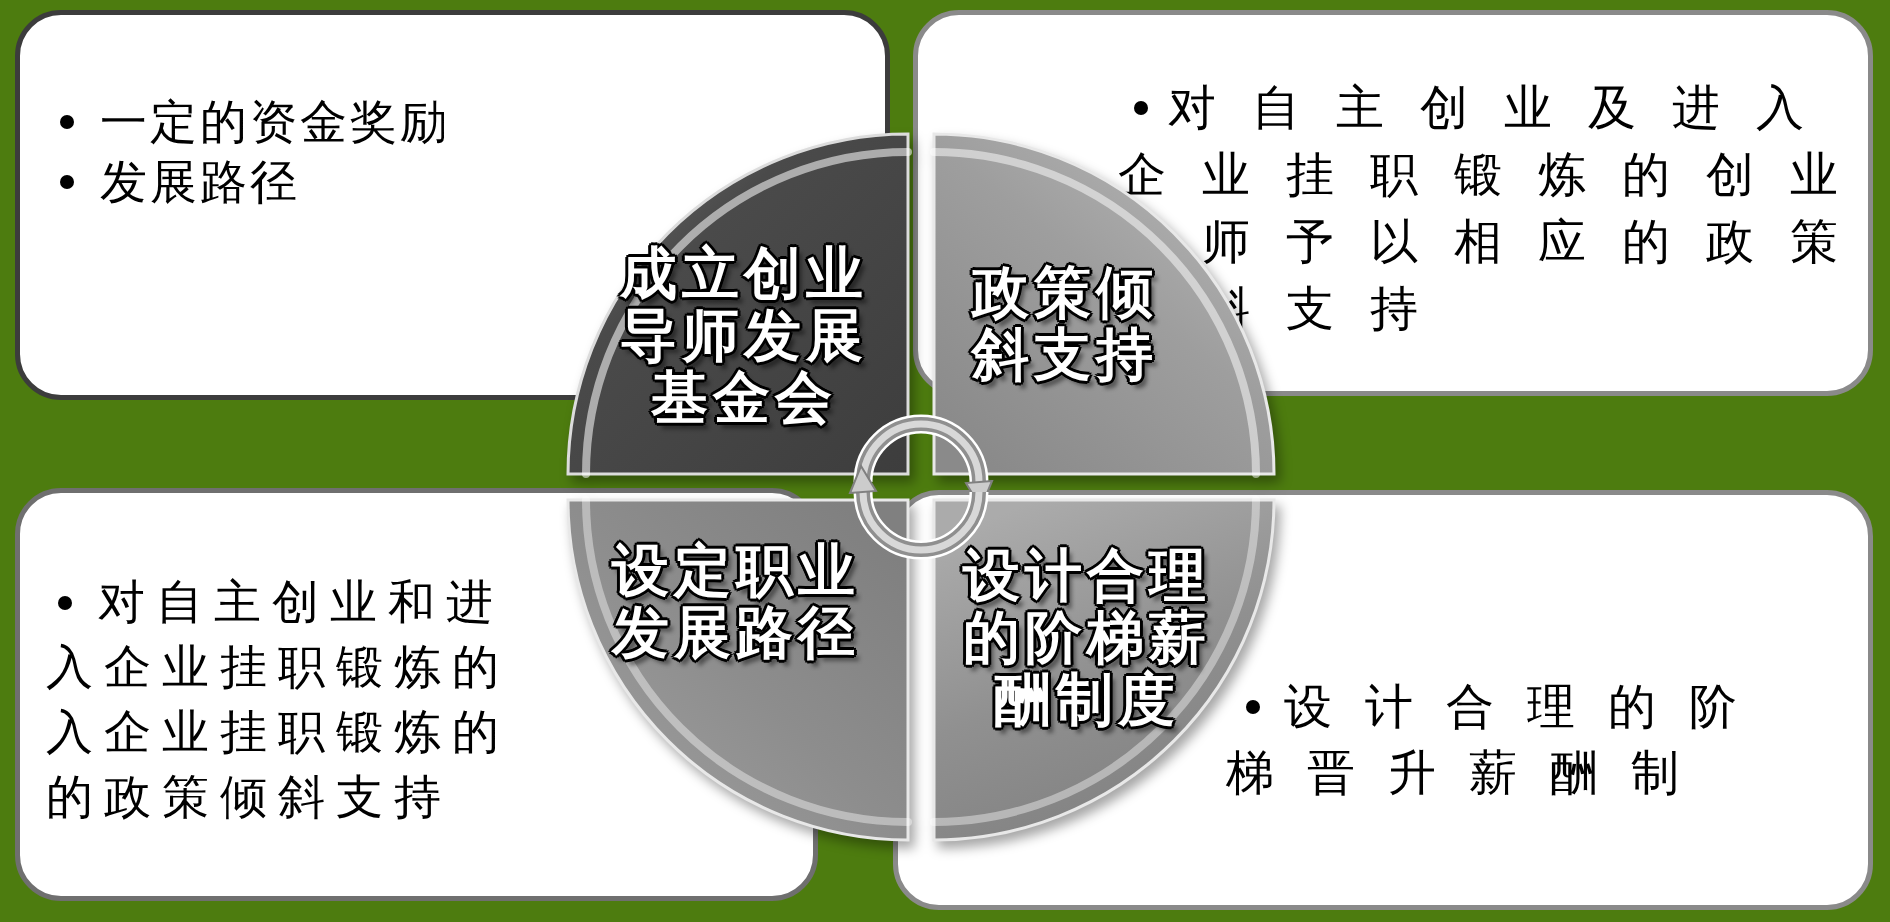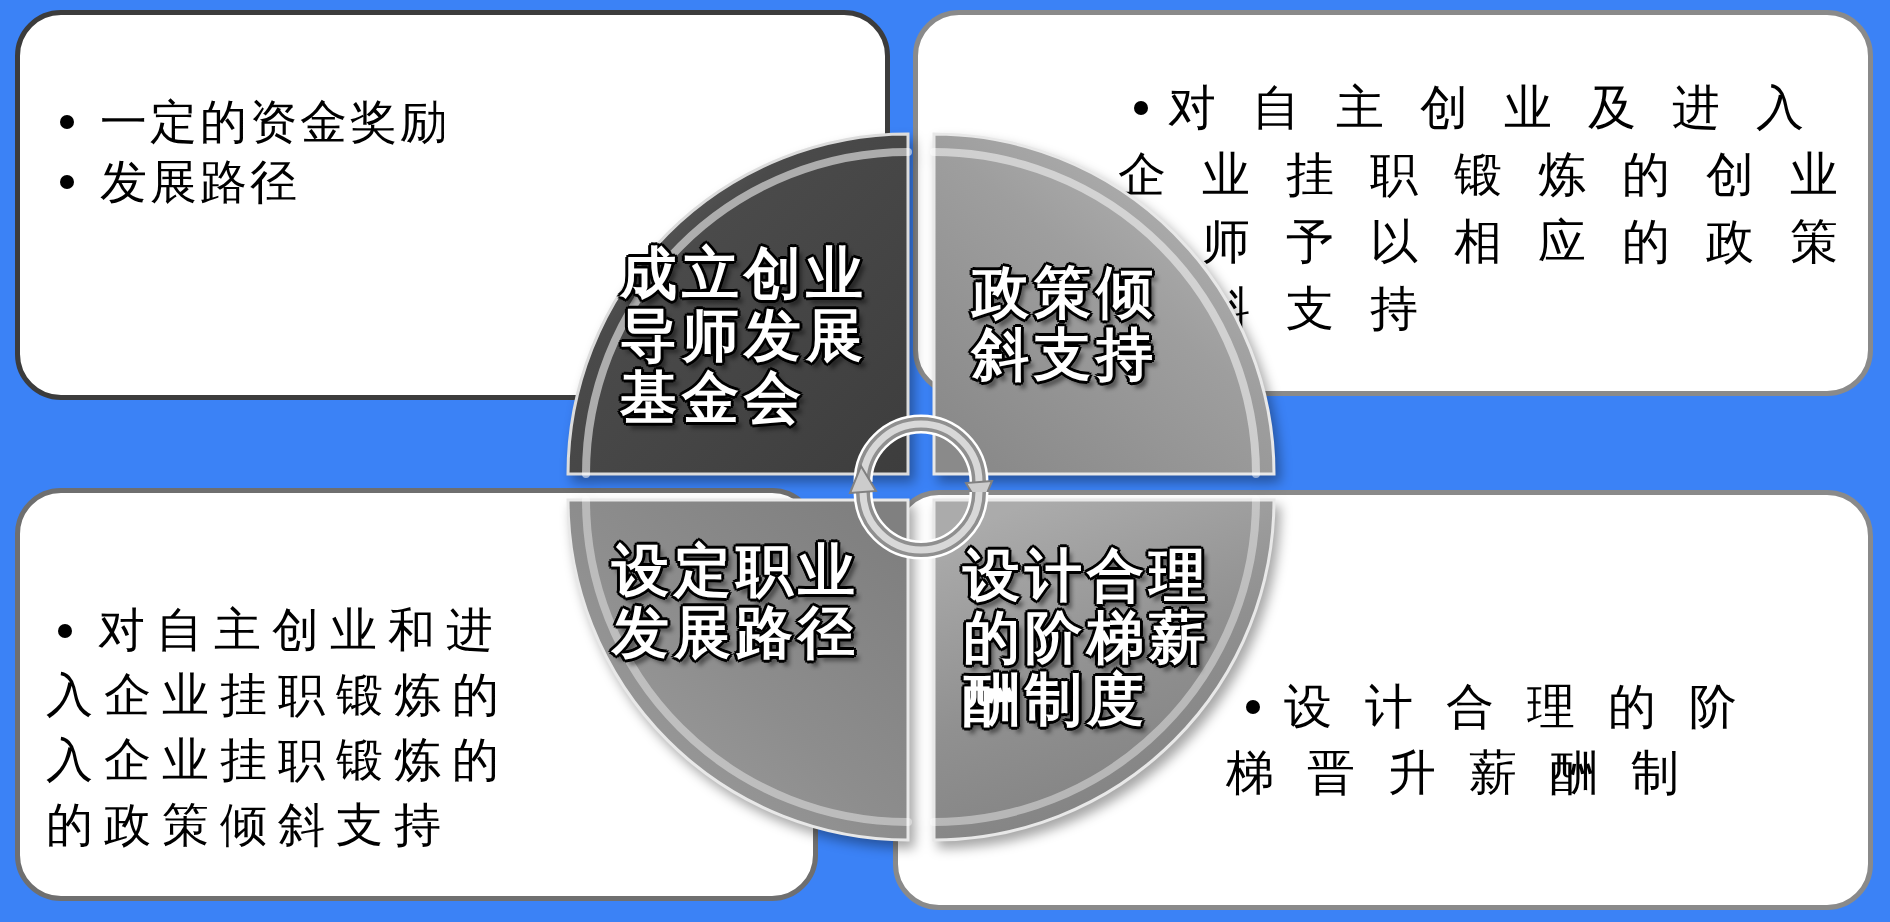--- a/index.html
+++ b/index.html
@@ -1,19 +1,19 @@
 <!DOCTYPE html>
 <html><head>
 <meta charset="utf-8">
 <style>
   html,body{margin:0;padding:0;background:#fff;}
   #page{
     position:relative;
     width:1890px;height:922px;
-    background:#3b82f6;
+    background:#4d7c0f;
     overflow:hidden;
     font-family:"Liberation Serif","DejaVu Serif",serif;
   }
   
   .callout-box{
     position:absolute;
     background:#ffffff;
     border-radius:46px;
     border:5px solid #888;
     box-sizing:border-box;
@@ -29,21 +29,21 @@
   .callout-text .bullet-line{display:flex;align-items:center;}
   .dot{
     width:14px;height:14px;border-radius:50%;
     background:#000;flex:0 0 auto;
   }
   #text-tl{left:60px;top:92px;font-size:47px;line-height:60px;letter-spacing:3px;}
   #text-tl .dot{margin-right:26px;}
   #text-tr{left:1118px;top:74px;font-size:48px;line-height:67px;letter-spacing:36px;}
   #text-tr .bullet-line{margin-left:16px;align-items:center;}
   #text-tr .dot{margin-right:20px;}
-  #text-bl{left:46px;top:570px;font-size:47px;line-height:65px;letter-spacing:11px;margin-top:28px;}
+  #text-bl{left:46px;top:570px;font-size:47px;line-height:65px;letter-spacing:11px;}
   #text-bl .bullet-line{margin-left:12px;}
   #text-bl .dot{margin-right:26px;}
   #text-br{left:1226px;top:674px;font-size:48px;line-height:66px;letter-spacing:33px;}
   #text-br .bullet-line{margin-left:20px;}
   #text-br .dot{margin-right:24px;}
 
   
   #wheel-svg{position:absolute;left:541px;top:107px;}
   .wedge-group{filter:drop-shadow(5px 7px 6px rgba(0,0,0,0.35));}
 
@@ -54,20 +54,21 @@
     font-size:57px;
     line-height:62px;
     letter-spacing:5px;
     white-space:nowrap;
     text-shadow:
       -2px -2px 0 #000, 2px -2px 0 #000,
       -2px  2px 0 #000, 2px  2px 0 #000,
        0   -3px 0 #000, 0    3px 0 #000,
       -3px  0   0 #000, 3px  0   0 #000,
        5px  6px 4px rgba(0,0,0,0.45);
+    text-align: center;
   }
   #qlabel-tl{left:620px;top:243px;}
   #qlabel-tr{left:972px;top:262px;}
   #qlabel-bl{left:612px;top:540px;}
   #qlabel-br{left:963px;top:516px;margin-top:29px;}
 </style>
 </head>
 <body>
 
 <div id="page">

